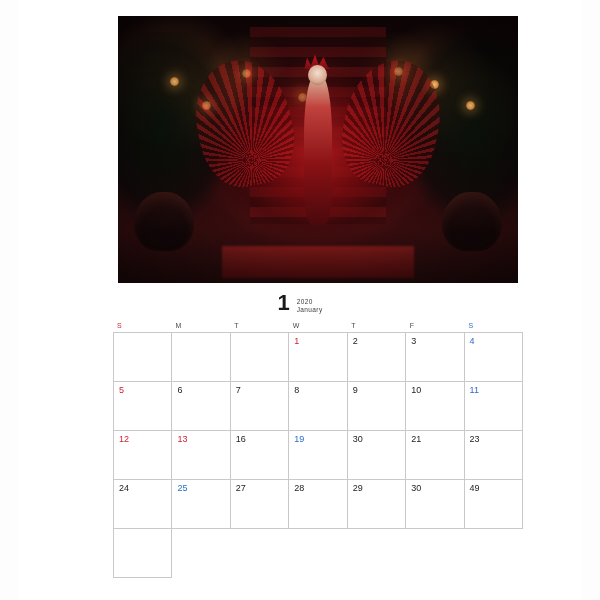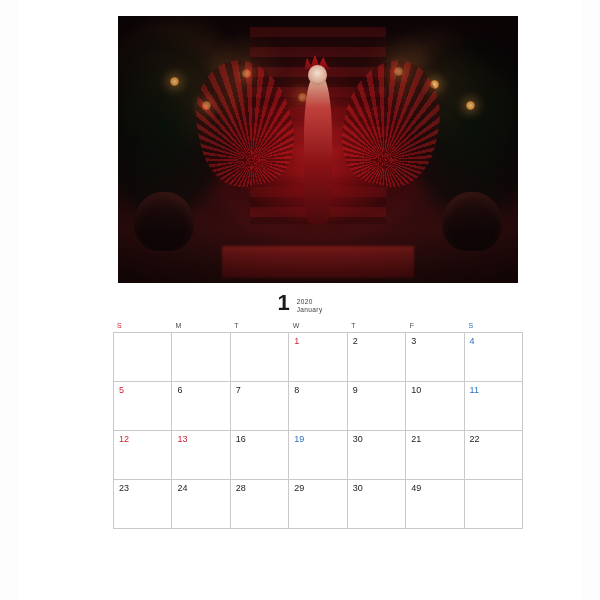--- a/index.html
+++ b/index.html
@@ -367,27 +367,30 @@
           <div class="cell">
             <div class="daynum sat">19</div>
           </div>
           <div class="cell">
             <div class="daynum">30</div>
           </div>
           <div class="cell">
             <div class="daynum">21</div>
           </div>
           <div class="cell">
-            <div class="daynum">22</div>
-          </div>
-          <div class="cell">
             <div class="daynum">23</div>
           </div>
           <div class="cell">
             <div class="daynum">24</div>
+          </div>
+          <div class="cell">
+            <div class="daynum sat">25</div>
+          </div>
+          <div class="cell">
+            <div class="daynum">27</div>
           </div>
           <div class="cell">
             <div class="daynum">28</div>
           </div>
           <div class="cell">
             <div class="daynum">29</div>
           </div>
           <div class="cell">
             <div class="daynum">30</div>
           </div>

